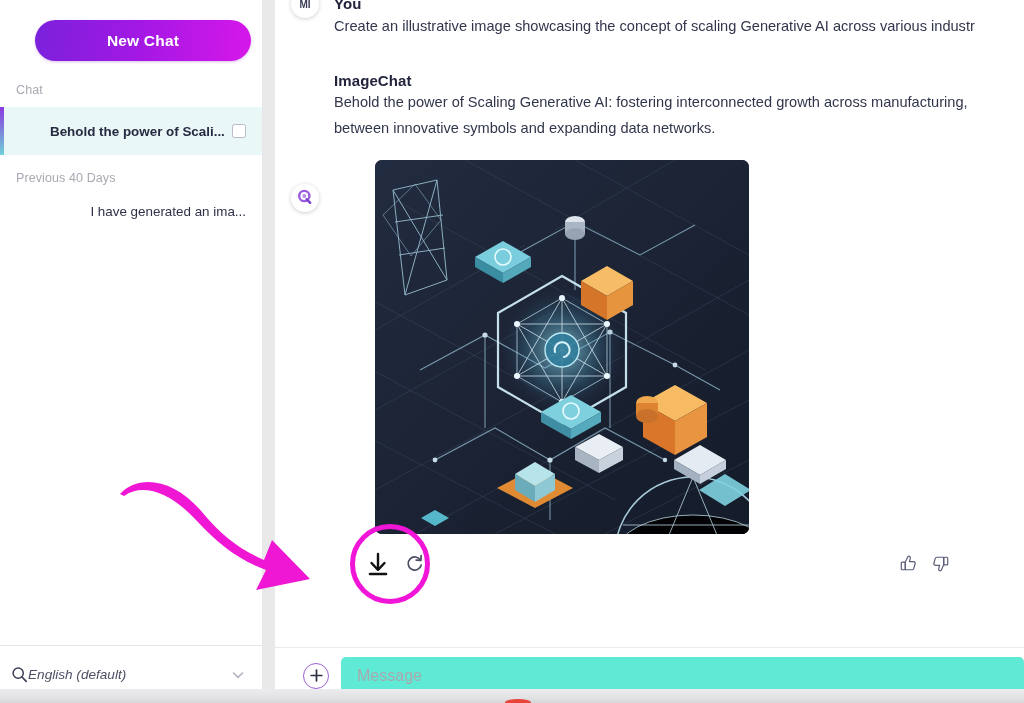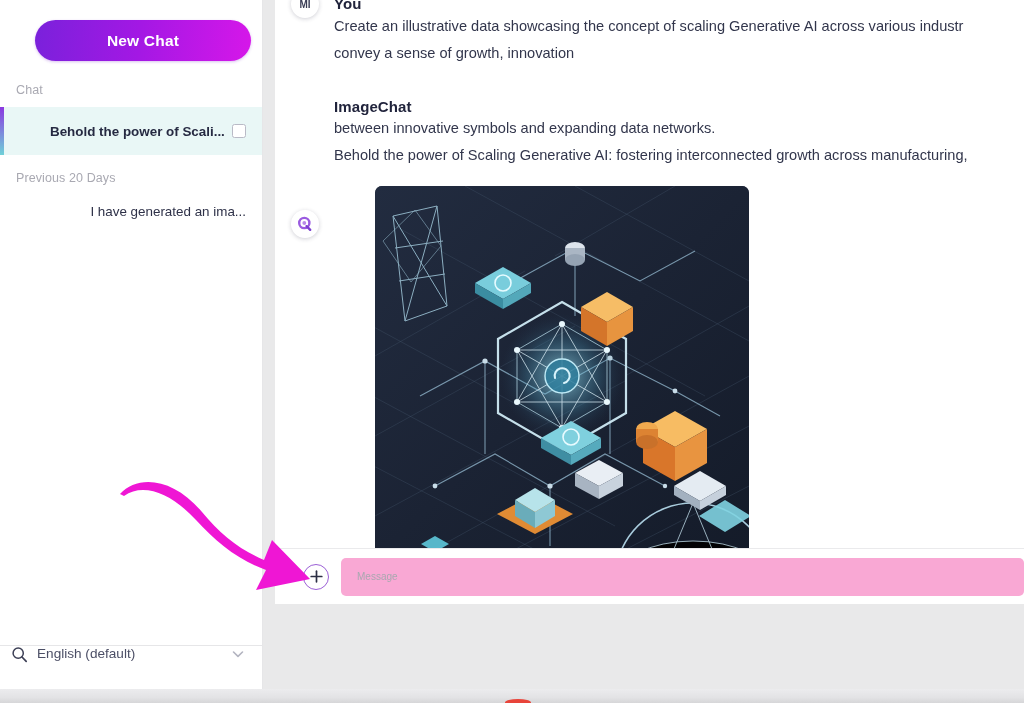--- a/index.html
+++ b/index.html
@@ -65,33 +65,33 @@
   .chat-checkbox {
     width: 14px; height: 14px;
     border: 1.4px solid #b9bac6; border-radius: 2.5px;
     background: #fff; flex: 0 0 auto;
   }
   .chat-item.plain { height: 52px; text-align: right; }
 
   #lang-bar {
     height: 58px; flex: 0 0 auto;
     border-top: 1px solid #e6e6e8;
-    display: flex; align-items: flex-start;
-    padding: 0 16px 0 11px; gap: 9px;
-    cursor: pointer; background: #fff;
+    display: flex; align-items: center;
+    padding: 0 16px 0 11px; gap: 0;
+    cursor: pointer; background: #fff; font-style: italic;
   }
   #lang-bar .lang-text {
     flex: 1 1 auto; font-size: 13.6px; color: #4c4f66;
   }
   .icon-svg { display: block; }
 
   
   #main {
     position: absolute; left: 275px; top: 0;
-    width: 749px; height: 604px;
+    width: 749px; height: 703px;
     background: #ffffff;
     display: flex; flex-direction: column;
   }
   #thread {
     flex: 1 1 auto; position: relative;
     padding: 0 0 0 0; overflow: hidden;
   }
 
   .msg { position: relative; padding-left: 59px; }
   .msg .avatar {
@@ -154,22 +154,22 @@
     background: #fff;
   }
   #plus-btn {
     width: 26px; height: 26px; border-radius: 50%;
     border: 1.5px solid #9b5fd6; flex: 0 0 auto;
     display: flex; align-items: center; justify-content: center;
     cursor: pointer; background: #fff;
   }
   #message-input {
     flex: 1 1 auto; height: 38px;
-    background: #f9a8d4; border: none; border-radius: 5px;
-    font-size: 10px; color: #2f3145;
+    background: #5eead4; border: none; border-radius: 5px;
+    font-size: 16px; color: #2f3145;
     padding: 0 16px; outline: none;
     font-family: "Liberation Sans", sans-serif;
   }
   #message-input::placeholder { color: #a8a8b0; }
 
   #bottom-strip {
     position: absolute; left: 0; bottom: 0;
     width: 1024px; height: 14px;
     background: linear-gradient(180deg,#ececee 0%, #e3e3e5 60%, #d6d6d8 100%);
   }
@@ -198,21 +198,21 @@
 
     <div id="chat-list">
 
       <div class="section-label">Chat</div>
 
       <div class="chat-item active">
         <span class="title">Behold the power of Scali...</span>
         <span class="chat-checkbox"></span>
       </div>
 
-      <div class="section-label">Previous 20 Days</div>
+      <div class="section-label">Previous 40 Days</div>
 
       <div class="chat-item plain">
         <span class="title">I have generated an ima...</span>
       </div>
 
 
     </div>
 
     <div id="lang-bar">
       <span>
@@ -232,37 +232,36 @@
   </aside>
 
   <section id="main">
 
     <div id="thread">
 
       <div class="msg" id="msg-user">
         <div class="avatar">MI</div>
         <div class="who">You</div>
         <div class="body">
-          <span class="ln">Create an illustrative data showcasing the concept of scaling Generative AI across various industr</span>
-          <span class="ln">convey a sense of growth, innovation</span>
+          <span class="ln">Create an illustrative image showcasing the concept of scaling Generative AI across various industr</span>
         </div>
       </div>
 
       <div class="msg" id="msg-bot">
         <div class="avatar">
           <svg class="icon-svg" width="19" height="19" viewBox="0 0 19 19">
             <circle cx="8.3" cy="8" r="5.1" fill="none" stroke="#9a5be0" stroke-width="2.4"></circle>
             <path d="M10.6 11.2 L14.2 14.8" stroke="#7c3fd0" stroke-width="2.4" stroke-linecap="round"></path>
             <circle cx="8.3" cy="8" r="1.9" fill="#b98ae8"></circle>
           </svg>
         </div>
         <div class="who">ImageChat</div>
         <div class="body">
+          <span class="ln">Behold the power of Scaling Generative AI: fostering interconnected growth across manufacturing,</span>
           <span class="ln">between innovative symbols and expanding data networks.</span>
-          <span class="ln">Behold the power of Scaling Generative AI: fostering interconnected growth across manufacturing,</span>
         </div>
 
         <div id="gen-image-wrap">
           <svg id="gen-image" viewBox="0 0 374 374" xmlns="http://www.w3.org/2000/svg">
             <defs>
               <linearGradient id="bgg" x1="0" y1="0" x2="1" y2="1">
                 <stop offset="0%" stop-color="#222c40"></stop>
                 <stop offset="50%" stop-color="#1b2334"></stop>
                 <stop offset="100%" stop-color="#141b29"></stop>
               </linearGradient>

